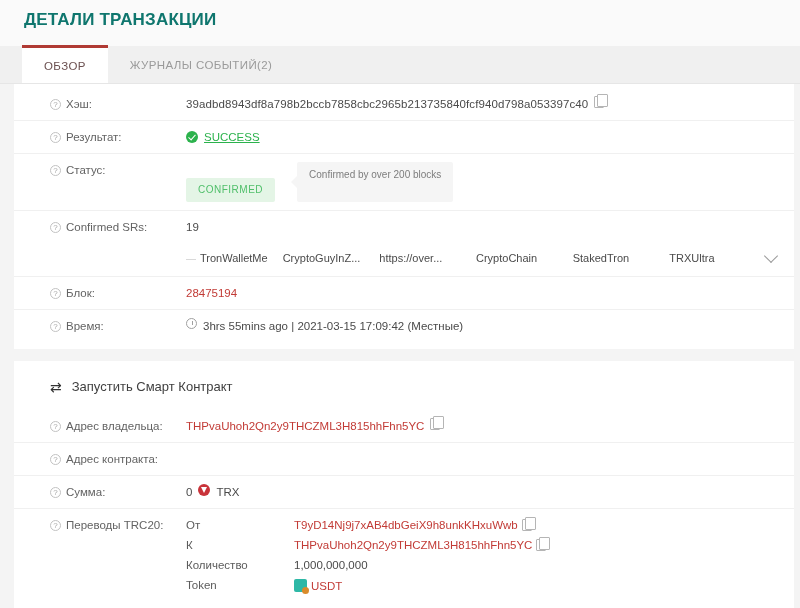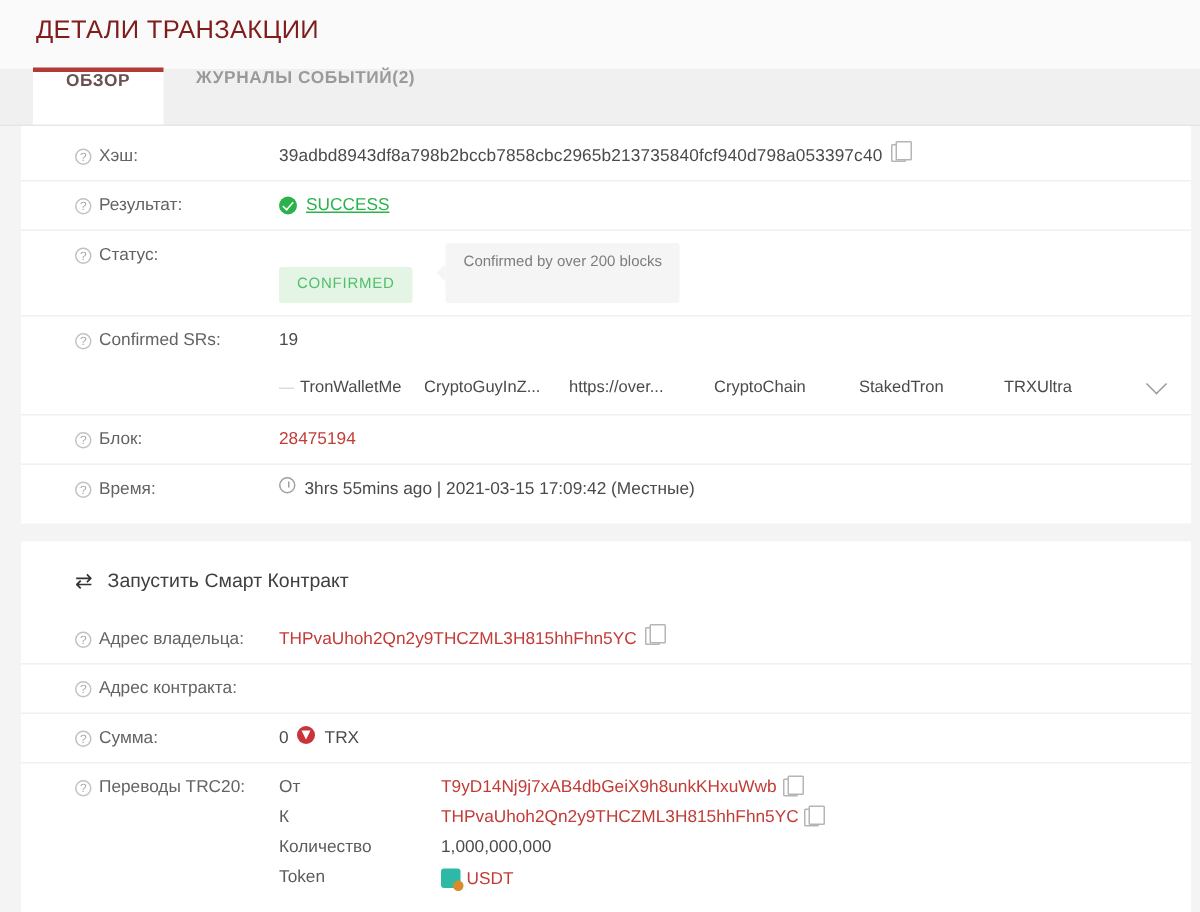--- a/index.html
+++ b/index.html
@@ -21,42 +21,42 @@
 
   
   .page-header {
     height: 46px;
     background: #fafafa;
     padding: 10px 0 0 24px;
   }
   .page-title {
     font-size: 17px;
     letter-spacing: .2px;
-    color: #7f1d1d;
-    font-weight: 400;
+    color: #0f766e;
+    font-weight: 700;
   }
 
   
   .tabbar {
     position: relative;
     height: 38px;
     background: #f0f0f0;
     border-bottom: 1px solid #e6e6e6;
     display: flex;
     align-items: stretch;
     padding-left: 22px;
   }
   .tab {
     display: flex;
+    align-items: center;
     padding: 0 22px;
     font-size: 11.5px;
     letter-spacing: .4px;
     color: #9a9a9a;
     white-space: nowrap;
-    font-weight: bold;
   }
   .tab.active {
     background: #ffffff;
     color: #6b5050;
     border-top: 3px solid #b03a34;
     margin-top: -1px;
   }
 
   
   .card {

